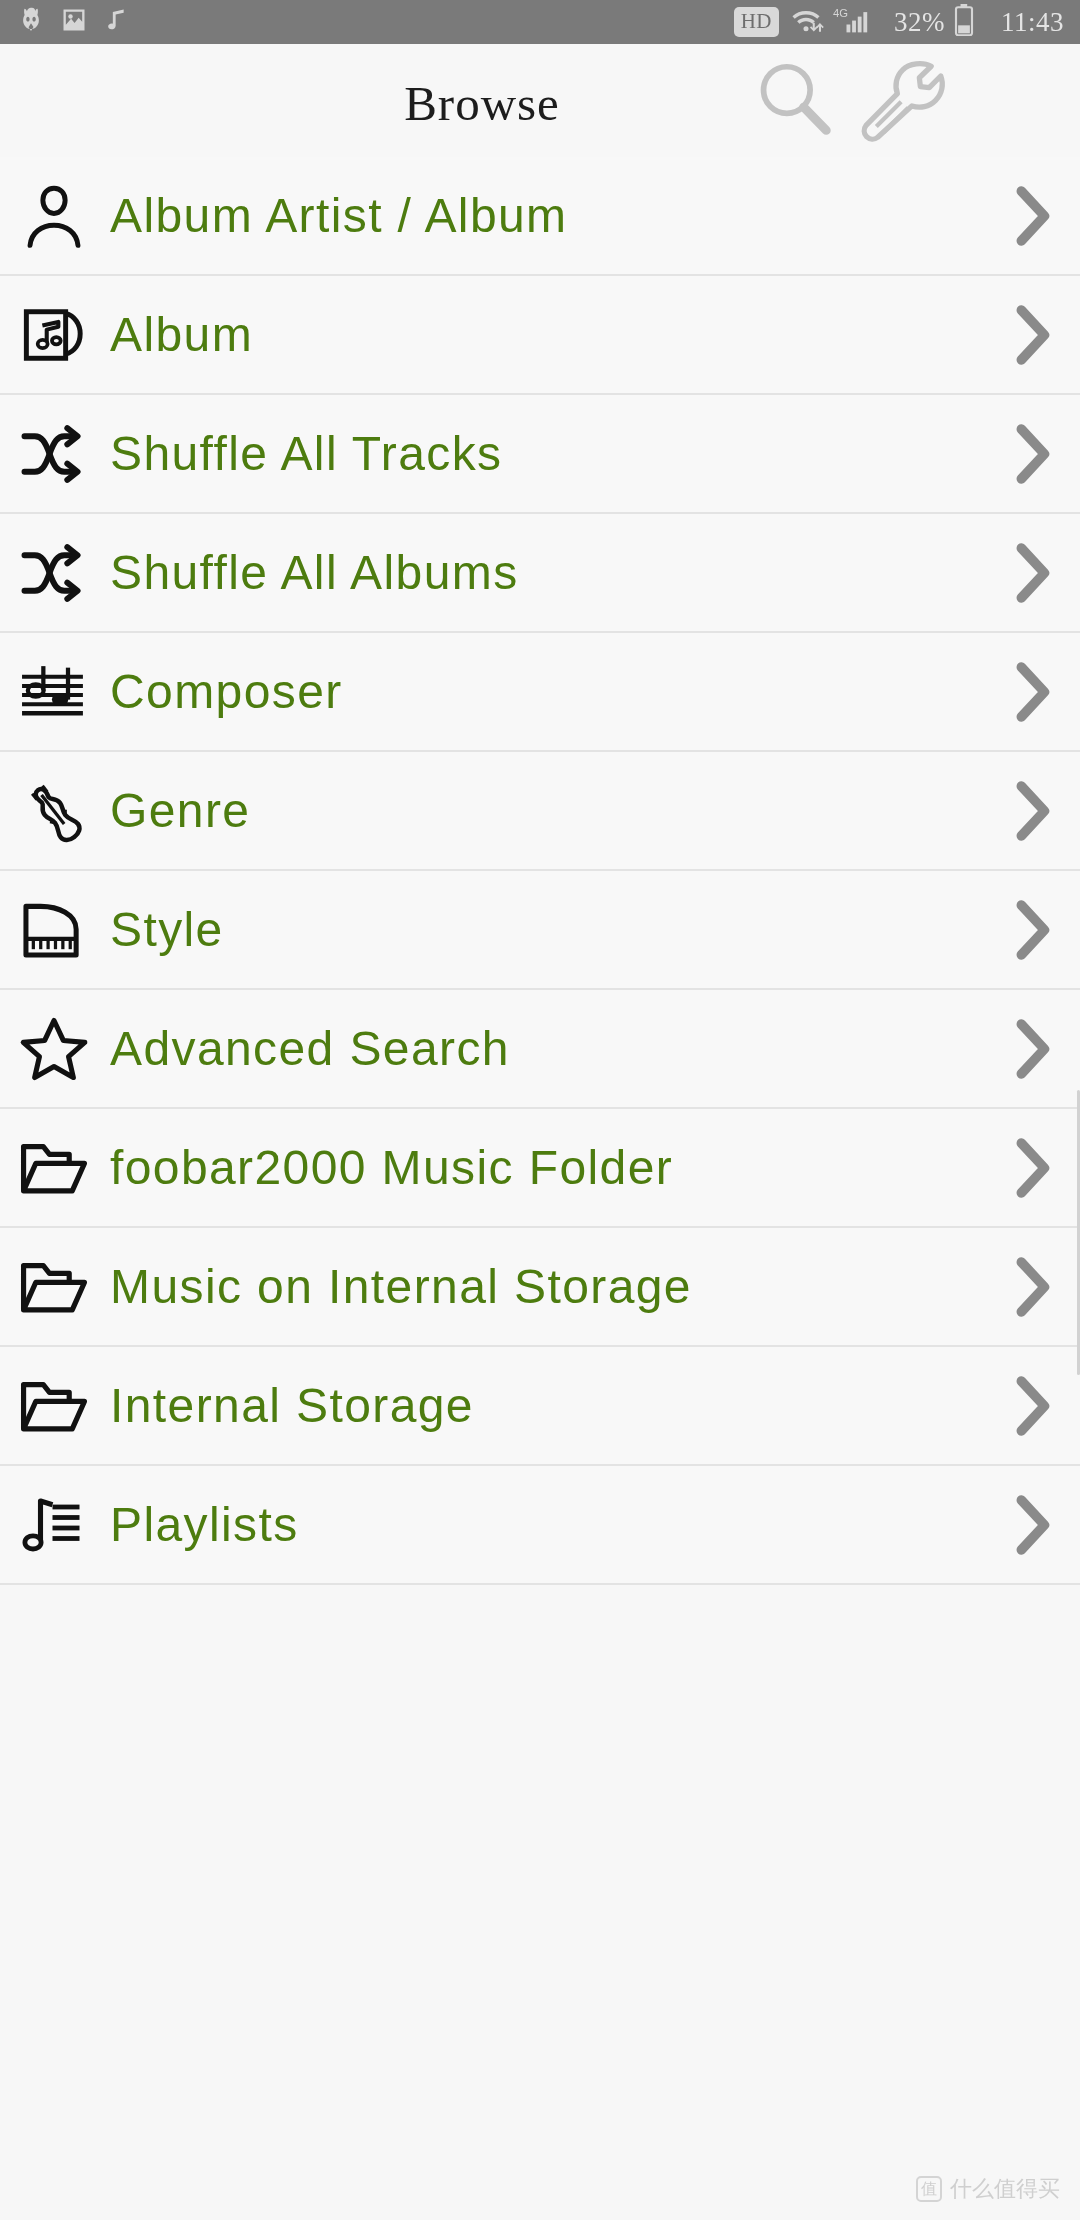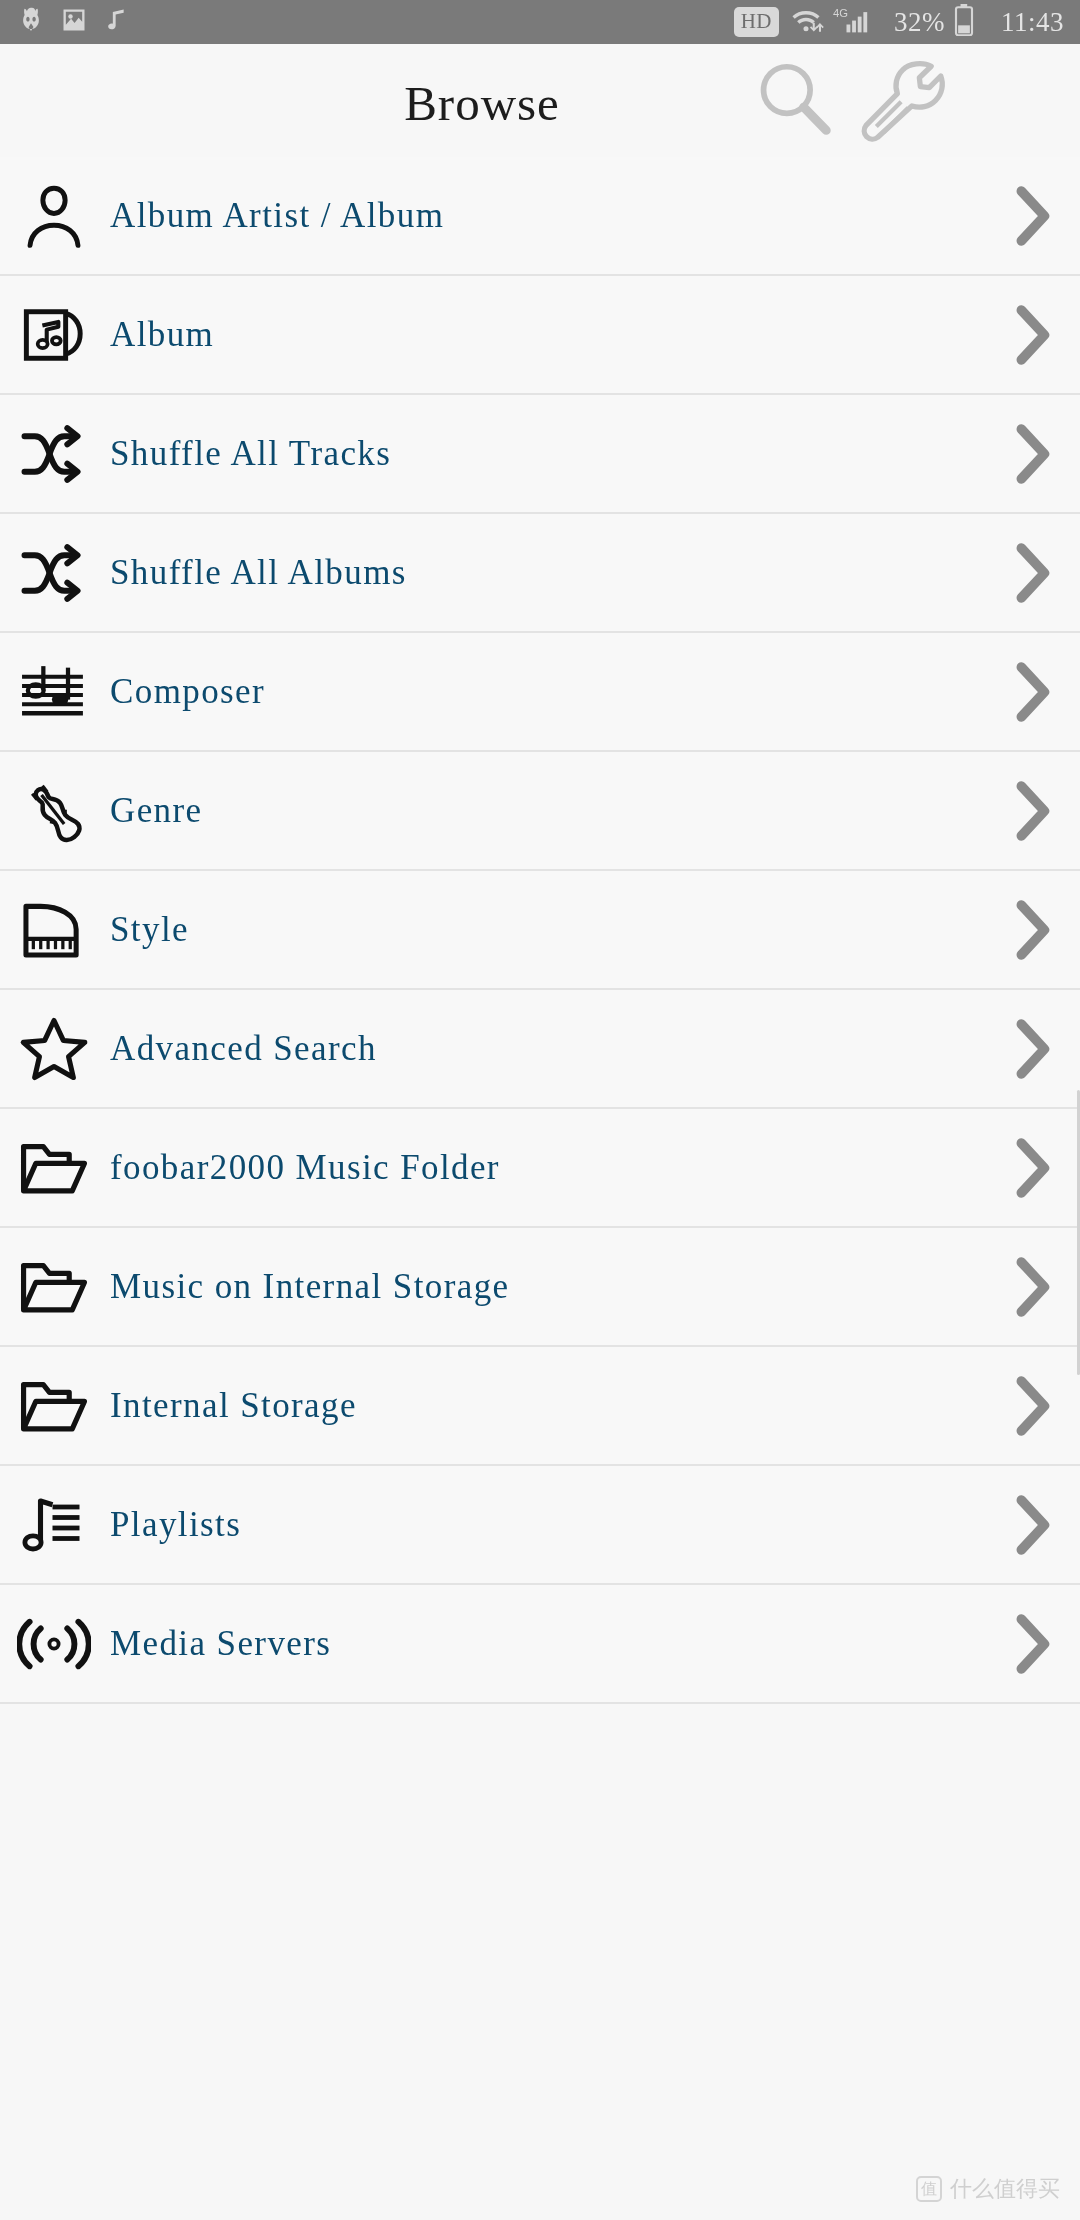--- a/index.html
+++ b/index.html
@@ -73,23 +73,23 @@
     background: #f8f8f8;
     cursor: pointer;
   }
   .row-icon {
     width: 96px; min-width: 96px;
     height: 119px;
     display: flex; align-items: center; justify-content: center;
     margin-left: 6px;
   }
   .row-label {
-    font-size: 35px;
-    color: #0c4a6e;
-    font-family: Liberation Serif, serif;
+    font-size: 48px;
+    color: #4d7c0f;
+    font-family: Liberation Sans, sans-serif;
     letter-spacing: 1.4px;
     padding-left: 8px;
     white-space: nowrap;
     overflow: hidden;
   }
   .row-chevron {
     margin-left: auto;
     width: 96px; min-width: 96px;
     height: 119px;
     display: flex; align-items: center; justify-content: center;
@@ -405,37 +405,20 @@
         </svg>
       </span>
       <span class="row-label">Playlists</span>
       <span class="row-chevron">
         <svg width="44" height="64" viewBox="0 0 24 36">
             <polyline points="6,4 19,18 6,32" fill="none" stroke="#8a8a8a" stroke-width="5.4" stroke-linecap="round" stroke-linejoin="round"></polyline>
           </svg>
       </span>
     </div>
 
-    <div class="row">
-      <span class="row-icon">
-        <svg width="74" height="58" viewBox="0 0 50 38">
-          <circle cx="25" cy="19" r="3.1" fill="none" stroke="#111" stroke-width="2.6"></circle>
-          <path d="M16 8.5c-3 2.6-4.8 6.3-4.8 10.5S13 27 16 29.5" fill="none" stroke="#111" stroke-width="4" stroke-linecap="round"></path>
-          <path d="M8.5 4c-4.4 3.8-7 9.2-7 15s2.6 11.2 7 15" fill="none" stroke="#111" stroke-width="4" stroke-linecap="round"></path>
-          <path d="M34 8.5c3 2.6 4.8 6.3 4.8 10.5S37 27 34 29.5" fill="none" stroke="#111" stroke-width="4" stroke-linecap="round"></path>
-          <path d="M41.5 4c4.4 3.8 7 9.2 7 15s-2.6 11.2-7 15" fill="none" stroke="#111" stroke-width="4" stroke-linecap="round"></path>
-        </svg>
-      </span>
-      <span class="row-label">Media Servers</span>
-      <span class="row-chevron">
-        <svg width="44" height="64" viewBox="0 0 24 36">
-            <polyline points="6,4 19,18 6,32" fill="none" stroke="#8a8a8a" stroke-width="5.4" stroke-linecap="round" stroke-linejoin="round"></polyline>
-          </svg>
-      </span>
-    </div>
 
   </div>
 
   <div id="scroll-indicator"></div>
 
   <div id="watermark">
     <span class="wm-badge">值</span>
     <span>什么值得买</span>
   </div>
 </div>

